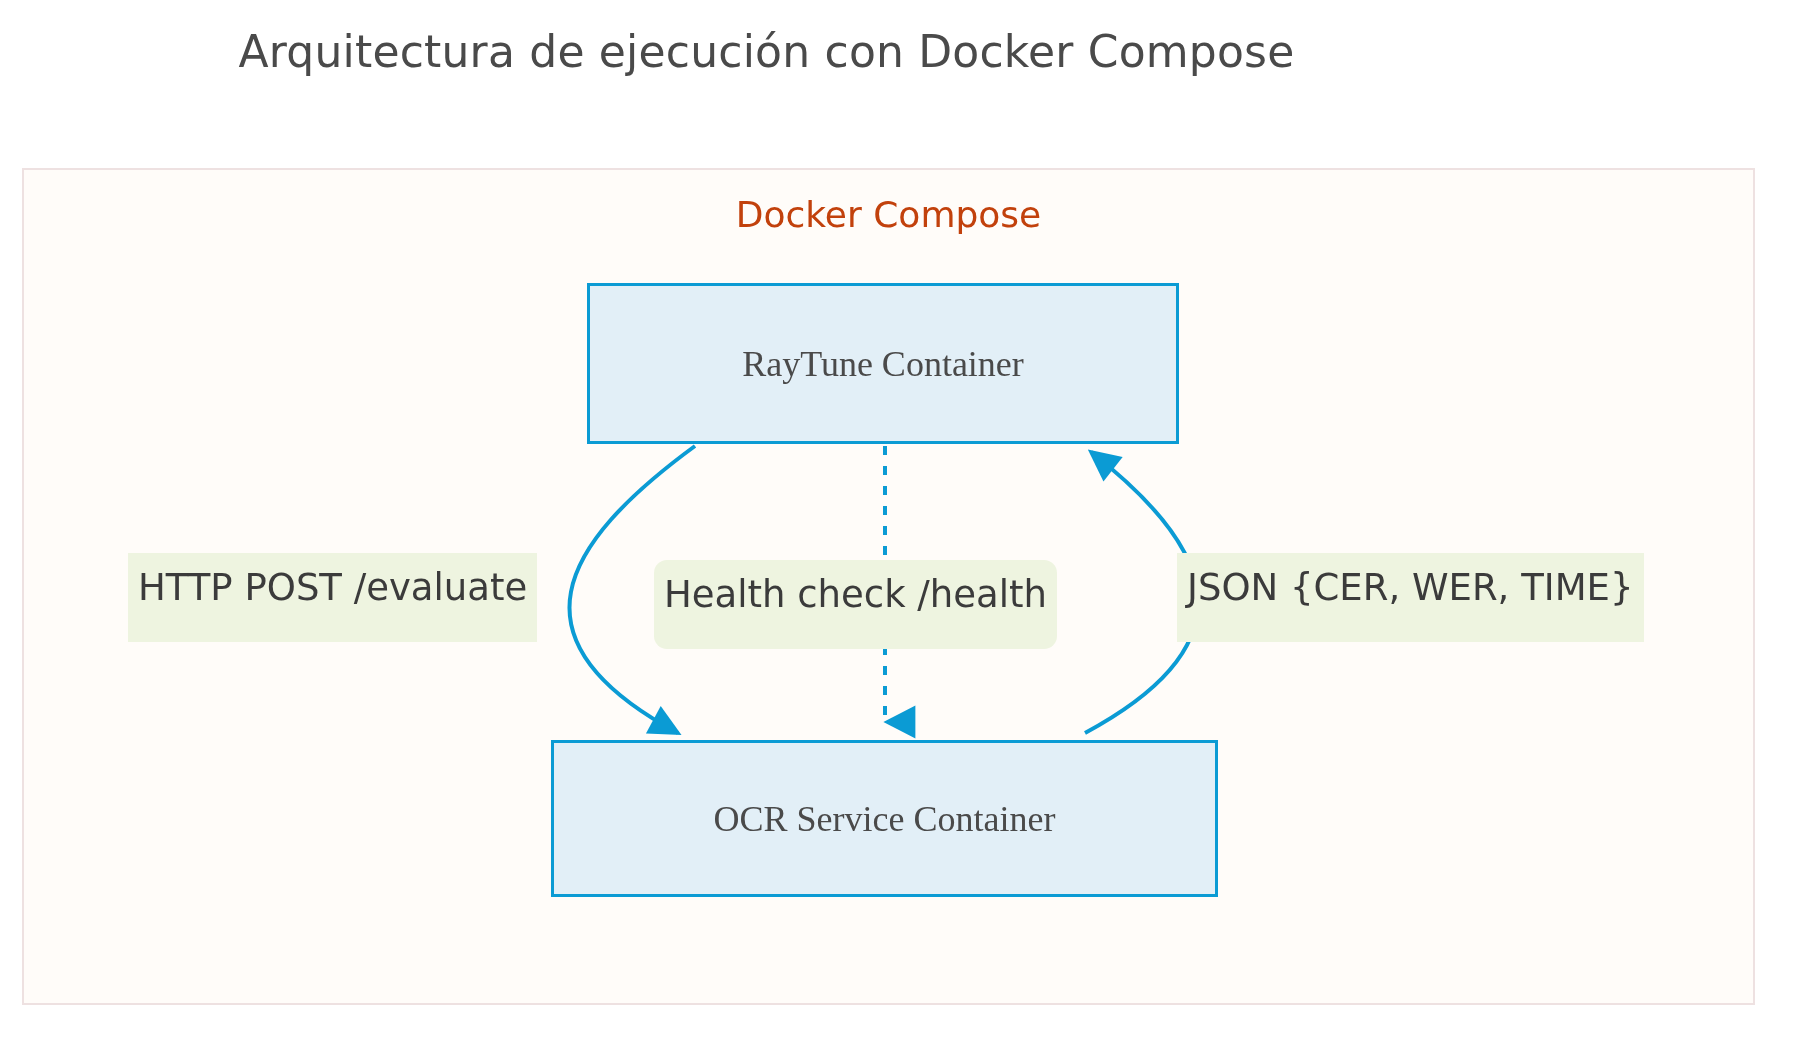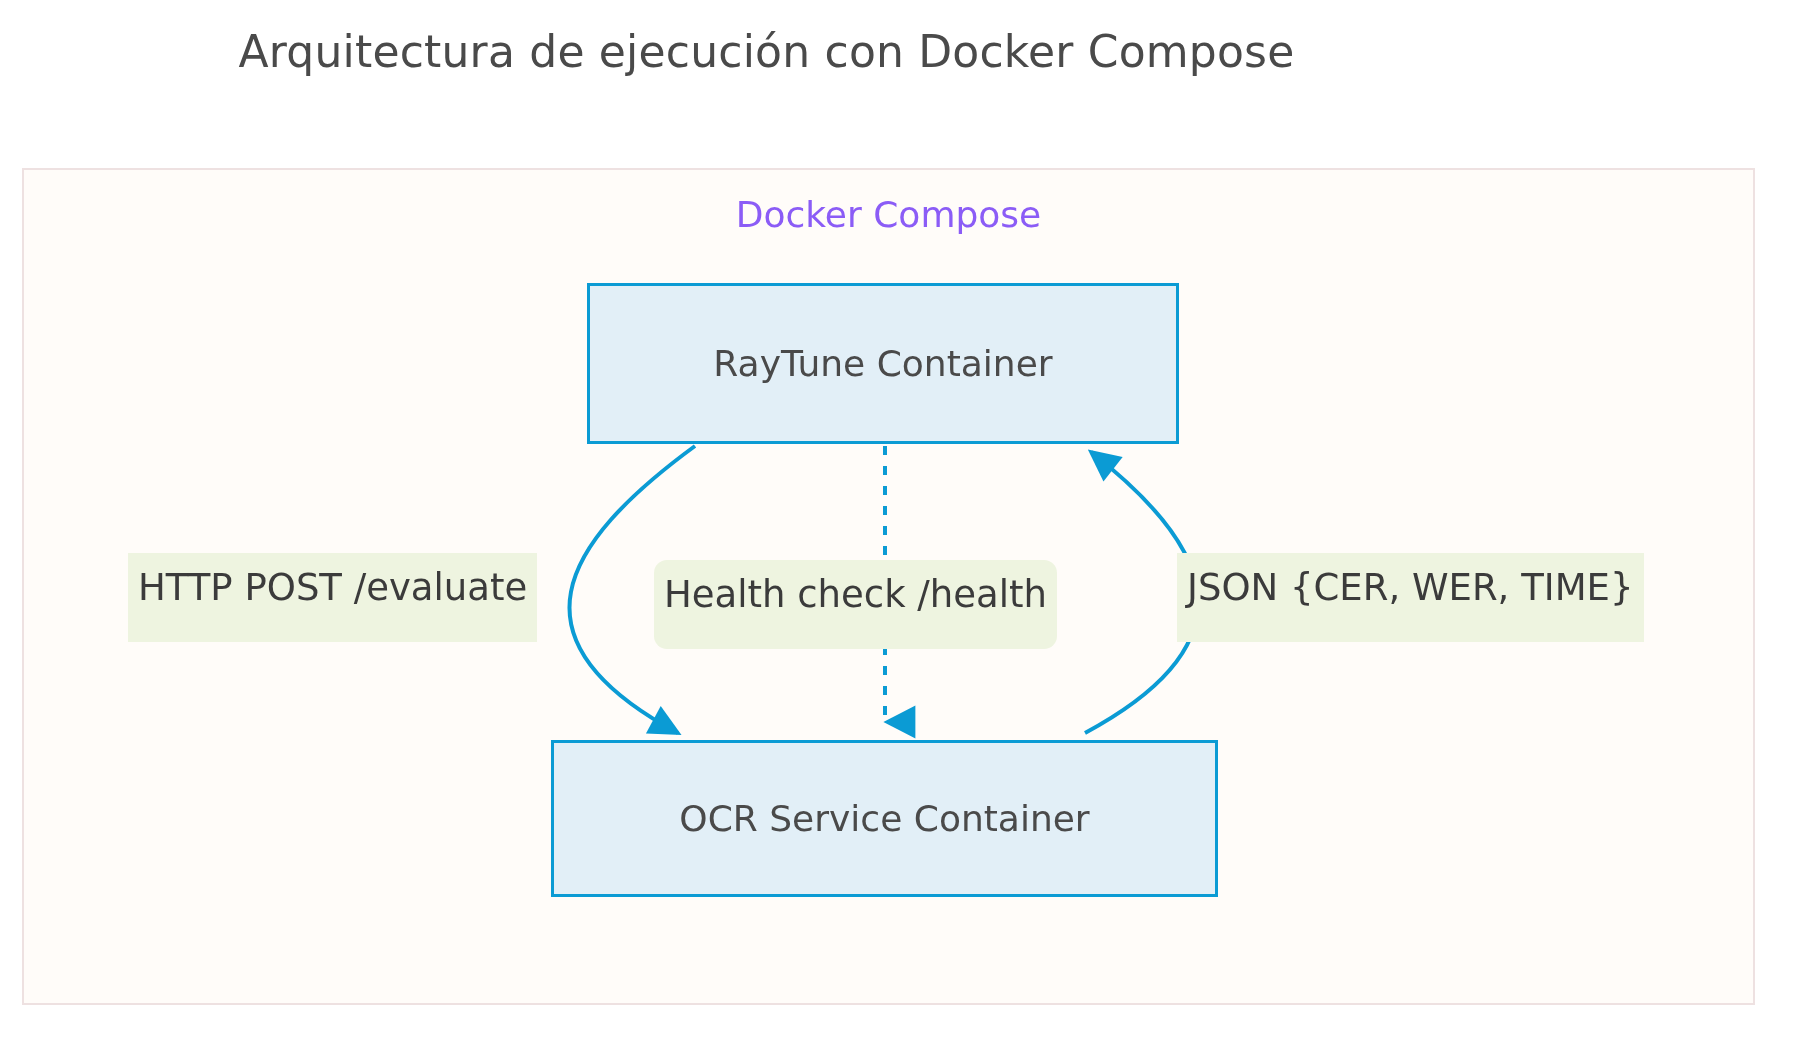--- a/index.html
+++ b/index.html
@@ -41,39 +41,40 @@
     border: 2px solid #eee1e1;
     box-sizing: border-box;
   }
   #subgraph-label {
     position: absolute;
     left: 0;
     top: 24px;
     width: 100%;
     text-align: center;
     font-size: 36px;
-    color: #8b5cf6;
+    color: #c2410c;
     white-space: nowrap;
   }
 
   
   .node-box {
     position: absolute;
     background: #e2eff7;
     border: 3px solid #0b9bd4;
     box-sizing: border-box;
     display: flex;
     align-items: center;
     justify-content: center;
   }
   .node-label {
     font-size: 36px;
     color: #4a4a4a;
     white-space: nowrap;
     line-height: 1;
+    font-family: Liberation Serif, serif;
   }
   #node-raytune {
     left: 587px;
     top: 283px;
     width: 592px;
     height: 161px;
   }
   #node-ocr {
     left: 551px;
     top: 740px;

